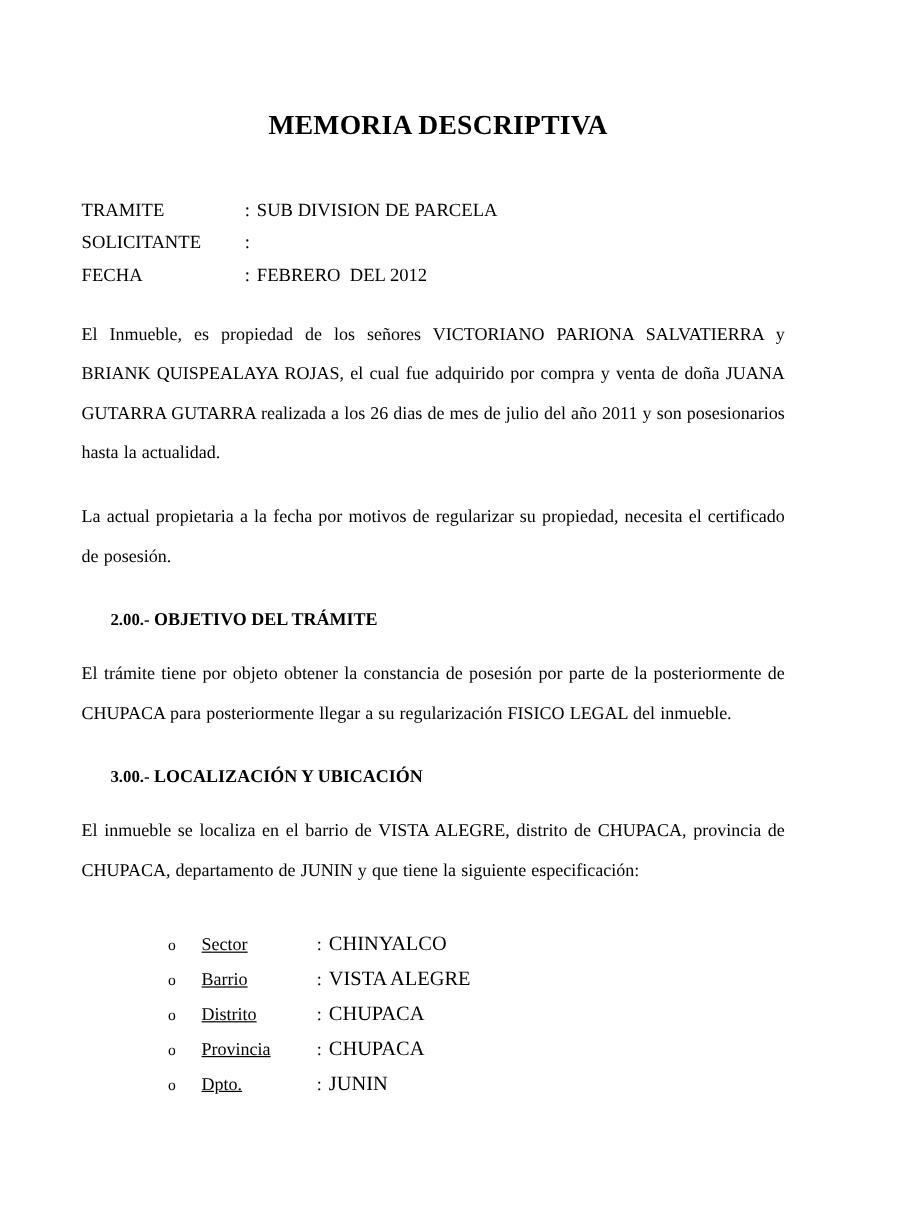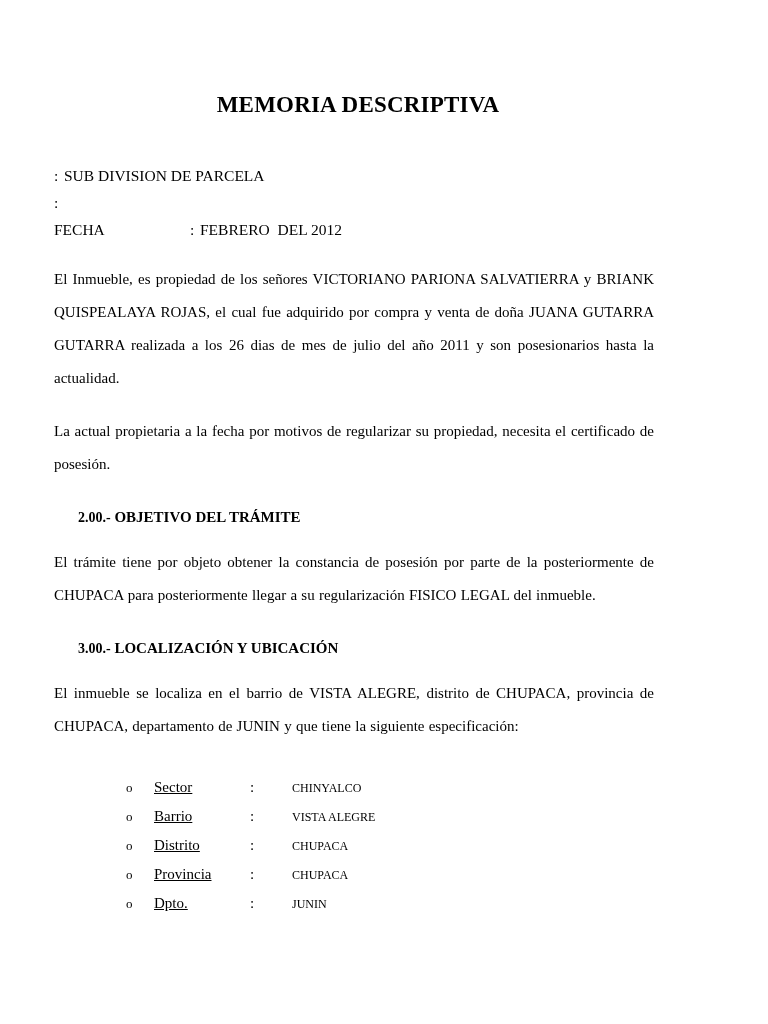--- a/index.html
+++ b/index.html
@@ -13,21 +13,21 @@
     font-family: "Liberation Serif", serif;
     color: #000000;
     overflow: hidden;
   }
   .page {
     position: relative;
     width: 768px;
     height: 1024px;
     background: #ffffff;
     box-sizing: border-box;
-    padding: 78px 106px 0 54px;
+    padding: 78px 106px 0 68px;
   }
   .doc-title {
     text-align: center;
     font-size: 23px;
     font-weight: bold;
     letter-spacing: 0.2px;
     margin: 14px 0 0 0;
     font-family: "Liberation Serif", serif;
   }
   .meta-block {
@@ -84,37 +84,38 @@
   }
   .list-label {
     flex: 0 0 96px;
     text-decoration: underline;
   }
   .list-colon {
     flex: 0 0 10px;
   }
   .list-value {
     flex: 1 1 auto;
-    font-size: 12px;
-    margin-left: 32px;
+    font-size: 17px;
   }
 </style>
 </head>
 <body>
 
 <div class="page">
 
   <h1 class="doc-title">MEMORIA DESCRIPTIVA</h1>
 
   <div class="meta-block">
     <div class="meta-row">
+      <span class="meta-label">TRAMITE</span>
       <span class="meta-colon">:</span>
       <span class="meta-value">SUB DIVISION DE PARCELA</span>
     </div>
     <div class="meta-row">
+      <span class="meta-label">SOLICITANTE</span>
       <span class="meta-colon">:</span>
     </div>
     <div class="meta-row">
       <span class="meta-label">FECHA</span>
       <span class="meta-colon">:</span>
       <span class="meta-value">FEBRERO  DEL 2012</span>
     </div>
   </div>
 
   <p class="body-par">El Inmueble, es propiedad de  los señores  VICTORIANO  PARIONA SALVATIERRA y BRIANK  QUISPEALAYA ROJAS, el cual fue adquirido por compra y venta  de doña JUANA GUTARRA GUTARRA  realizada  a los  26 dias  de mes de julio del año 2011 y son posesionarios hasta la actualidad.</p>

